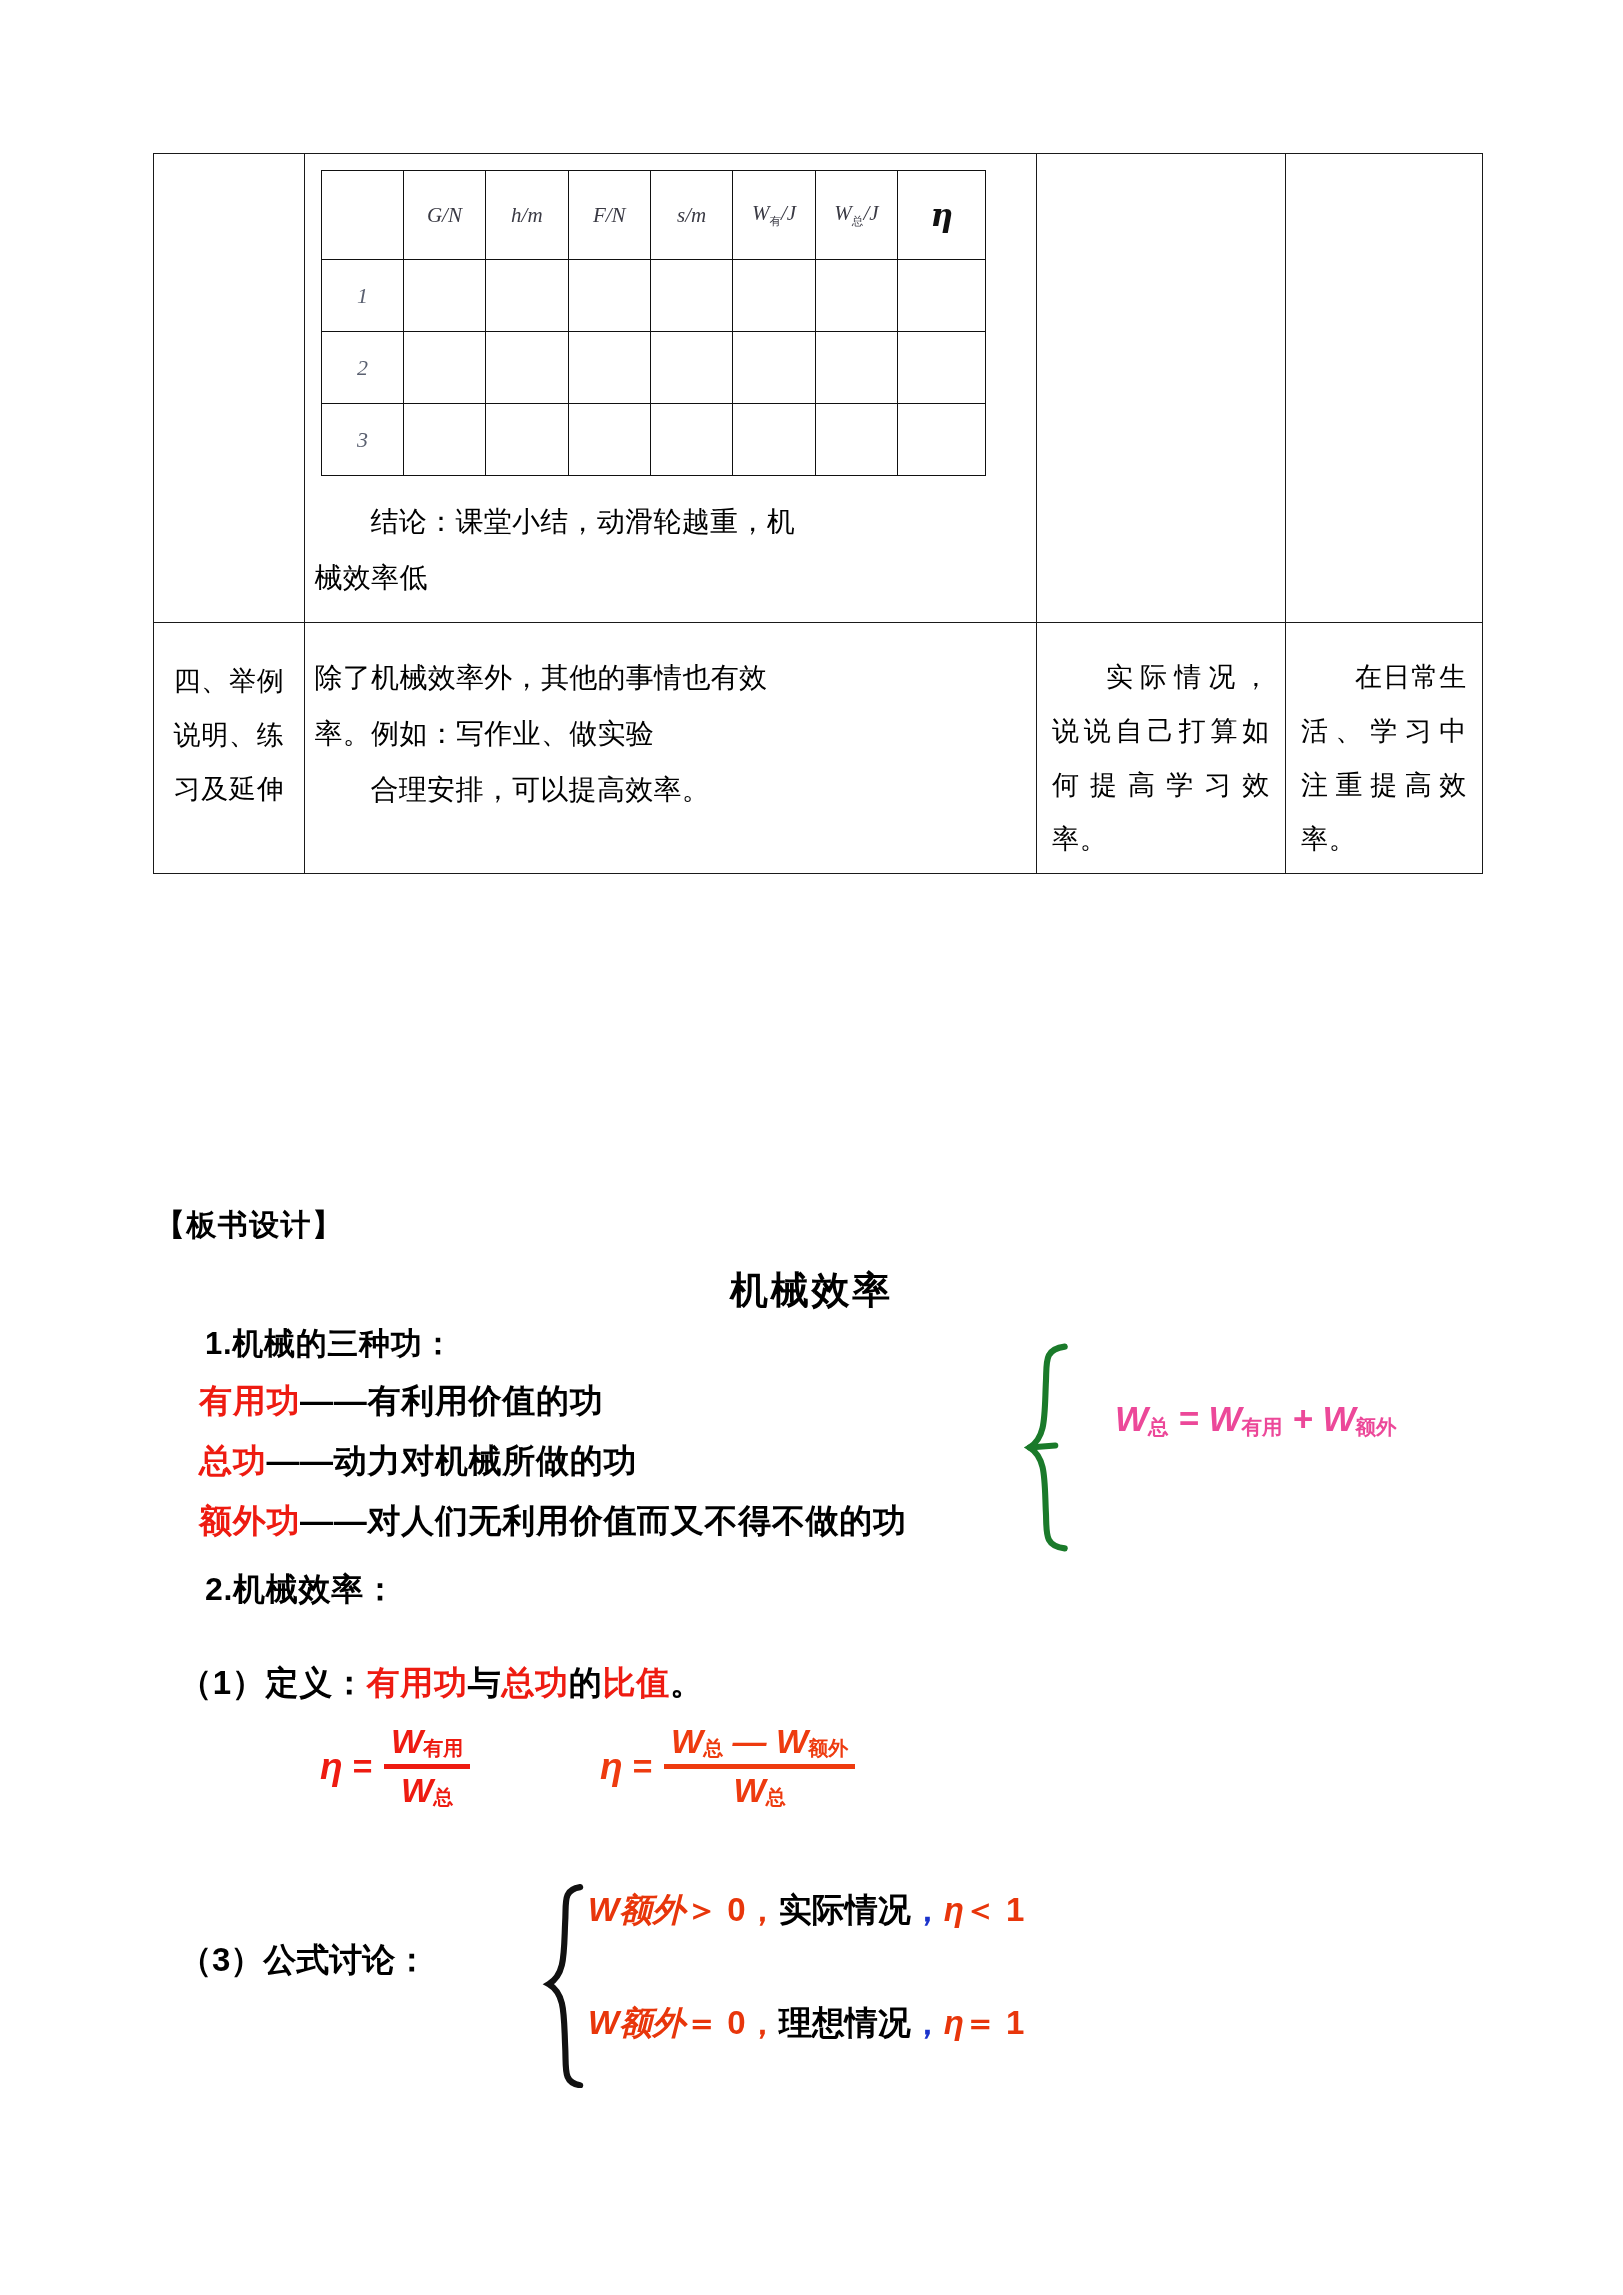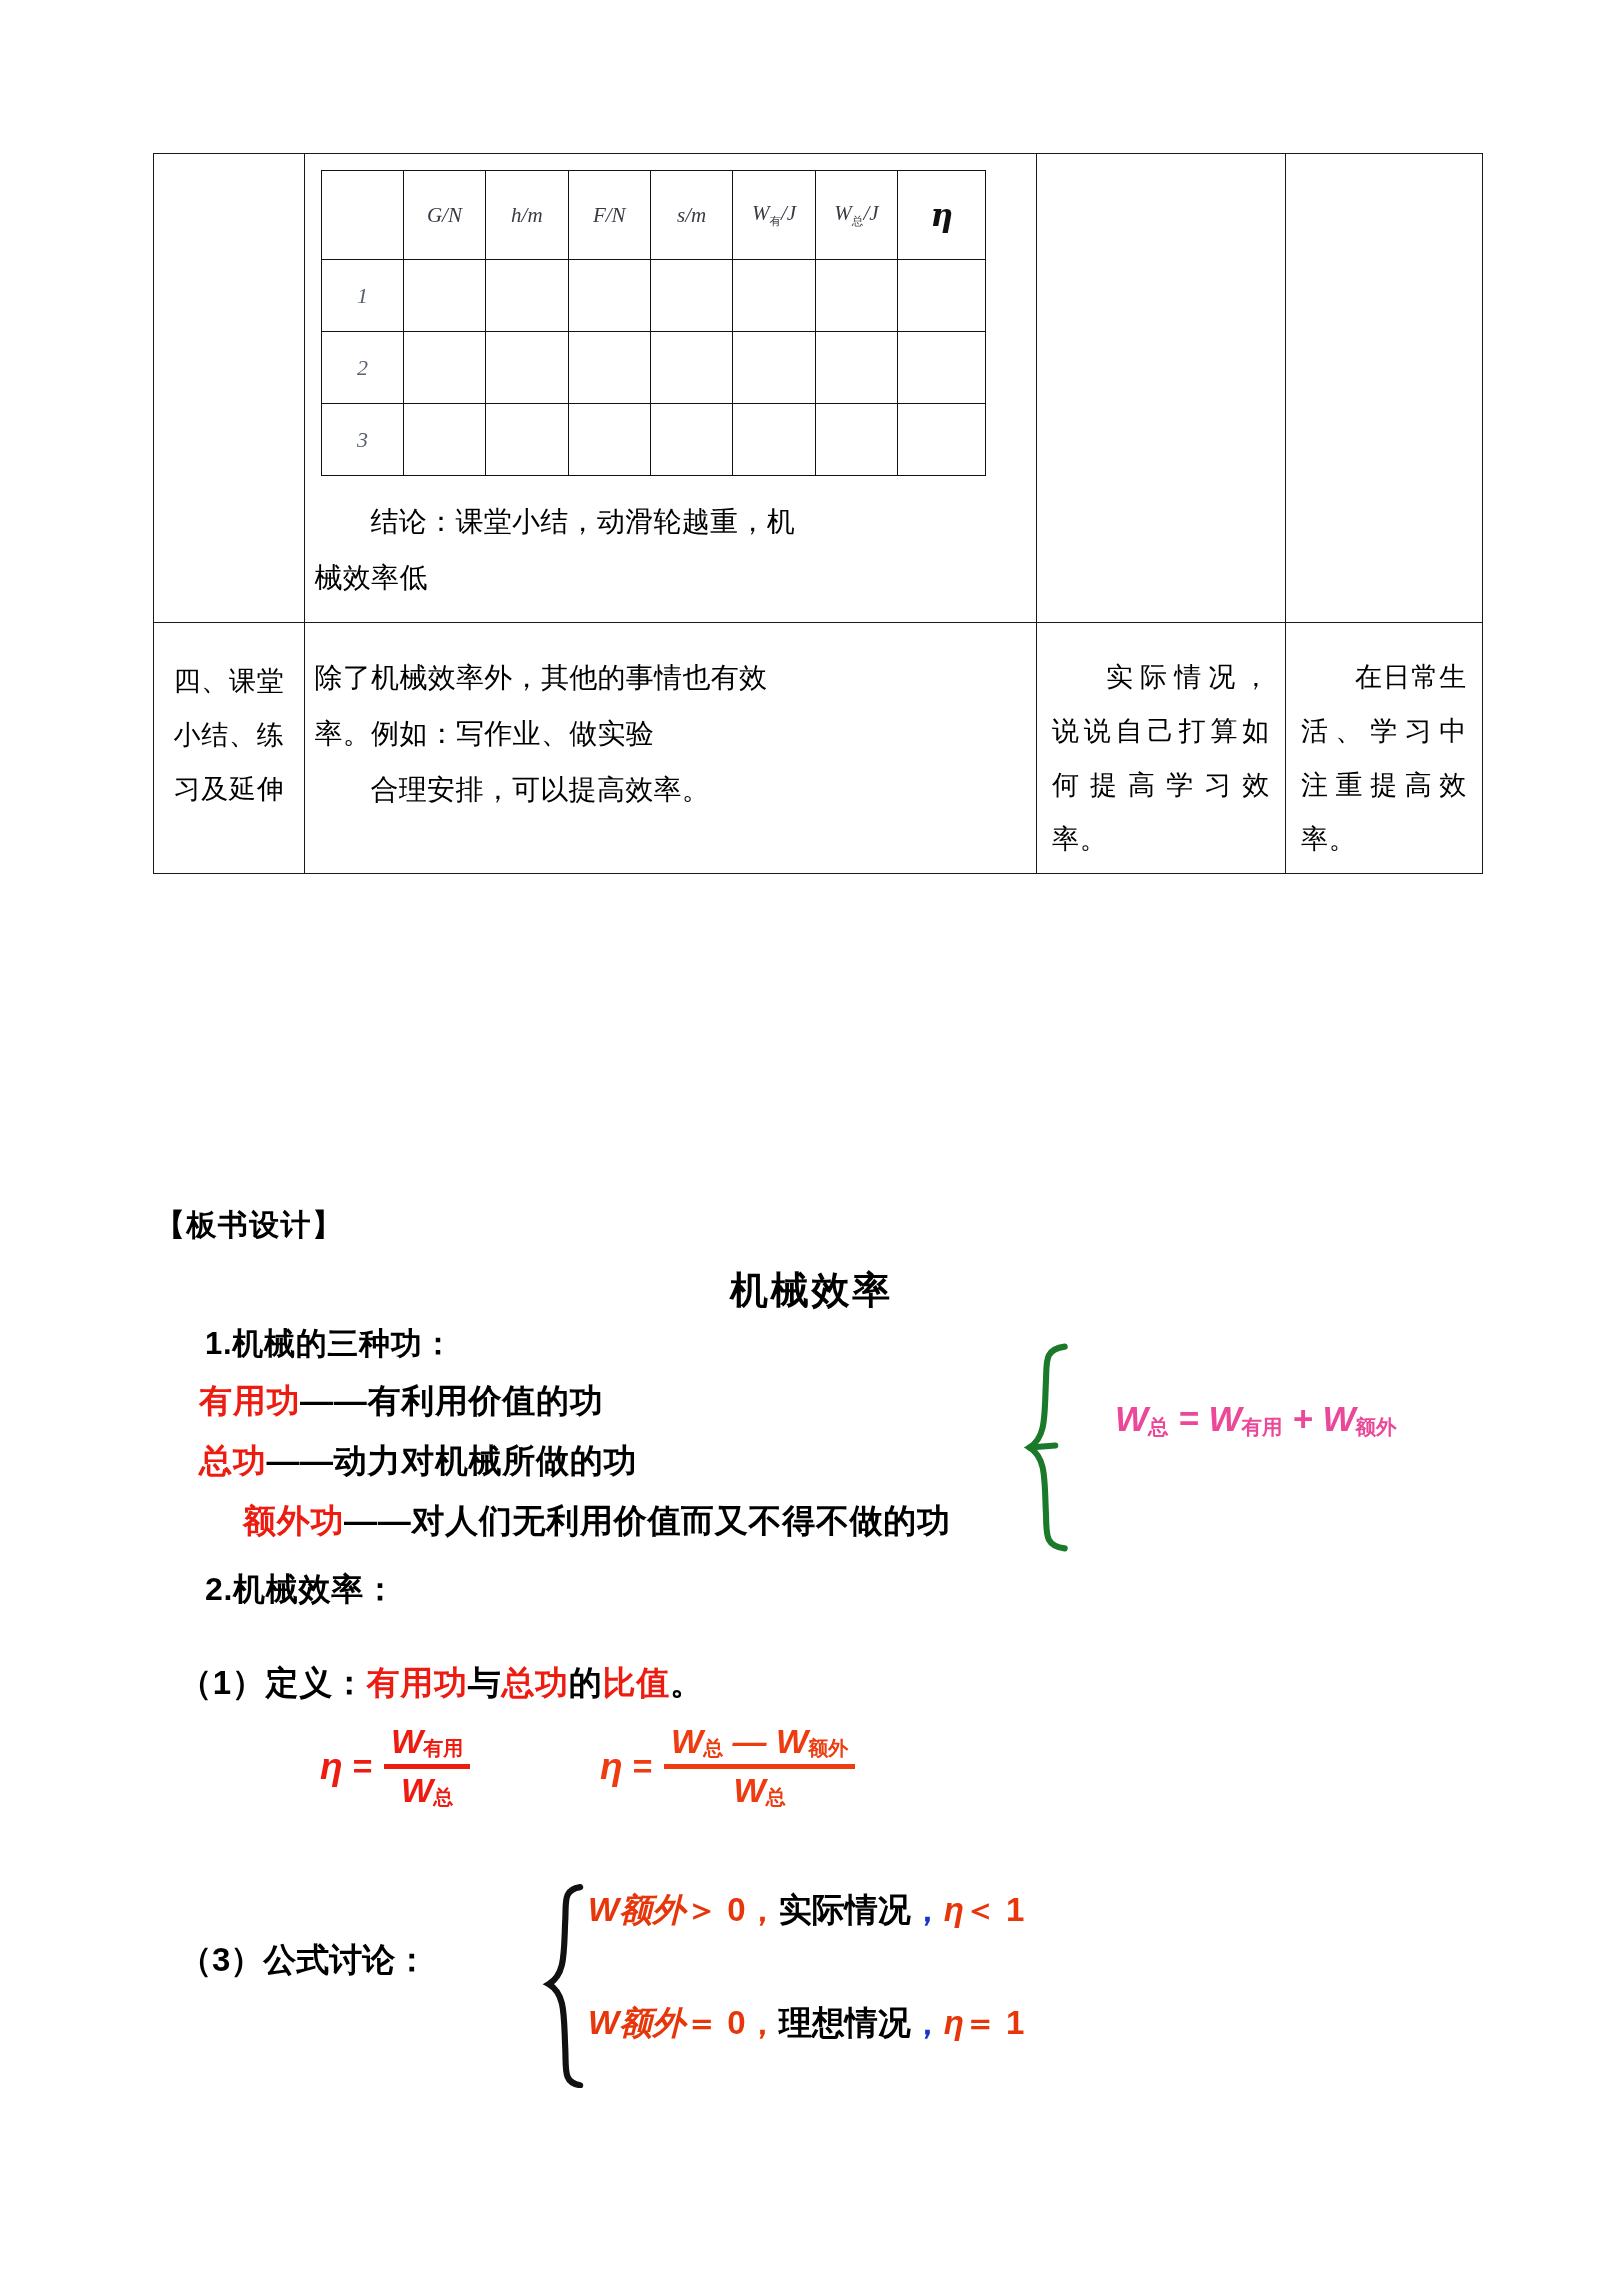--- a/index.html
+++ b/index.html
@@ -139,21 +139,21 @@
     white-space: nowrap;
   }
   .red    { color: #ee1b11; }
   .orange { color: #e8360b; }
   .blue   { color: #1a33cc; }
   .black  { color: #000; }
 
   .l1 { left: 205px; top: 1323px; font-size: 31px; letter-spacing: 0.7px; }
   .l2 { left: 199px; top: 1379px; font-size: 33px; letter-spacing: 0.7px; }
   .l3 { left: 199px; top: 1439px; font-size: 33px; letter-spacing: 0.7px; }
-  .l4 { left: 199px; top: 1499px; font-size: 33px; letter-spacing: 0.7px; margin-left: 44px; }
+  .l4 { left: 199px; top: 1499px; font-size: 33px; letter-spacing: 0.7px; }
   .l5 { left: 205px; top: 1568px; font-size: 32px; letter-spacing: 0.7px; }
   .l6 { left: 179px; top: 1629px; font-size: 33px; letter-spacing: 0.7px; margin-top: 32px; }
 
   
   .eq-right {
     position: absolute;
     left: 1115px;
     top: 1399px;
     font-size: 35px;
     font-style: italic;
@@ -309,21 +309,21 @@
             <p class="indent2">结论：课堂小结，动滑轮越重，机</p>
             <p>械效率低</p>
           </div>
         </td>
         <td></td>
         <td></td>
       </tr>
 
       <tr>
         <td>
-          <div class="label-col-text">四、课堂小结、练习及延伸</div>
+          <div class="label-col-text">四、举例说明、练习及延伸</div>
         </td>
         <td>
           <div class="body-text">
             <p>除了机械效率外，其他的事情也有效</p>
             <p>率。例如：写作业、做实验</p>
             <p class="indent2">合理安排，可以提高效率。</p>
           </div>
         </td>
         <td>
           <div class="side-text">

